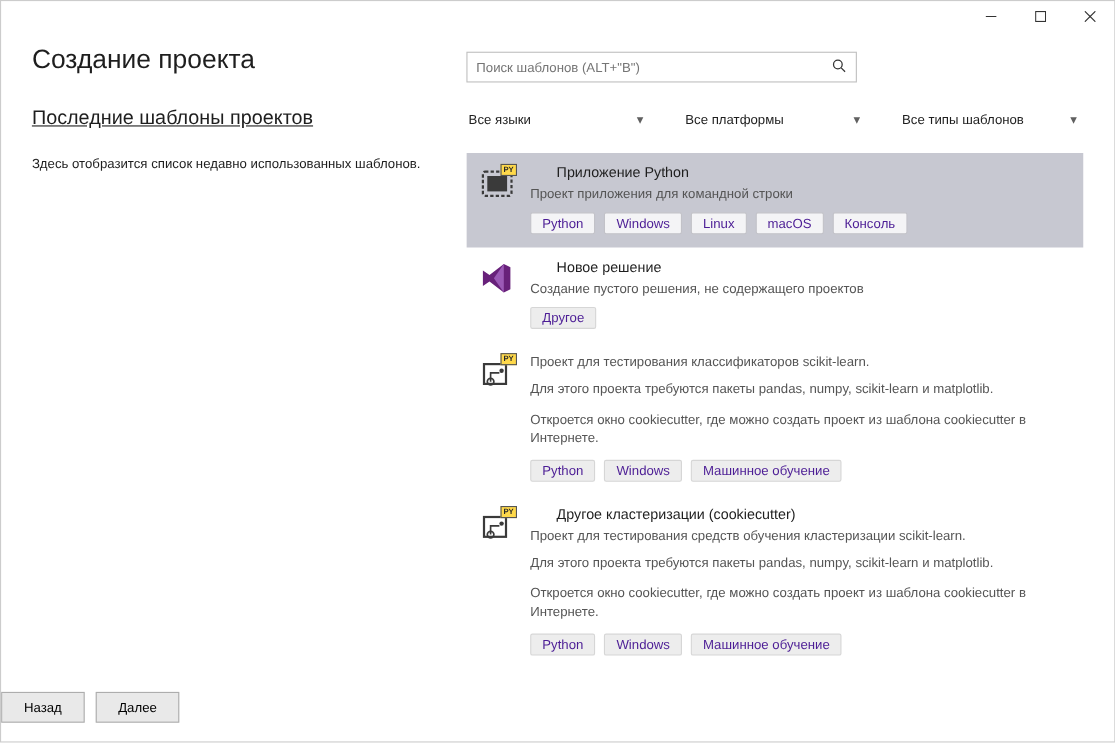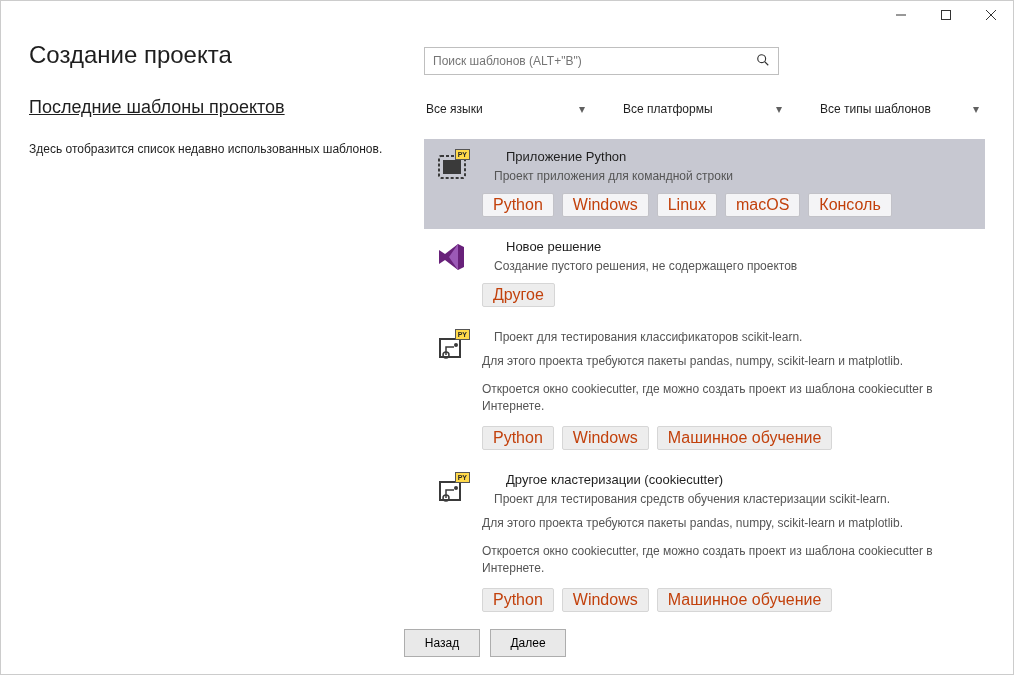--- a/index.html
+++ b/index.html
@@ -19,26 +19,26 @@
   .search-box .icon { width: 16px; height: 16px; color: #333; }
   .filters-row { display: flex; gap: 30px; margin-bottom: 18px; }
   .filter { flex: 1; height: 24px; display: flex; align-items: center; justify-content: space-between; padding: 0 6px 0 2px; color: #1e1e1e; cursor: default; }
   .filter .chev { color: #606060; }
   .templates { flex: 1; overflow-y: auto; }
   .tpl { display: flex; gap: 14px; padding: 10px 12px 12px 12px; border-bottom: 0; }
   .tpl.selected { background: #c7c8d1; }
   .tpl-icon { width: 32px; height: 32px; flex-shrink: 0; margin-top: 2px; display:flex; align-items:center; justify-content:center; }
   .tpl-body { flex: 1; }
   .tpl-title { font-size: 13px; color: #1e1e1e; margin-bottom: 4px; margin-left: 24px; }
-  .tpl-desc { font-size: 12px; color: #555; line-height: 1.4; margin-bottom: 8px; margin-left: 12px; }
+  .tpl-desc { font-size: 12px; color: #555; line-height: 1.4; margin-bottom: 8px; }
   .tpl-para { font-size: 12px; color: #555; line-height: 1.45; margin-bottom: 10px; }
   .tags { display: flex; flex-wrap: wrap; gap: 8px; }
-  .tag { background: #ededed; border: 1px solid #d6d6d6; border-radius: 2px; padding: 2px 10px; font-size: 16px; color: #c2410c; }
+  .tag { background: #ededed; border: 1px solid #d6d6d6; border-radius: 2px; padding: 2px 10px; font-size: 12px; color: #4c1d95; }
   .tpl.selected .tag { background: #f4f4f6; border-color: #c2c2c8; }
-  .footer { position: absolute; bottom: 0; left: 0; right: 16px; height: 62px; display: flex; justify-content: center; align-items: center; gap: 10px; padding-right: 28px; }
+  .footer { position: absolute; bottom: 0; left: 0; right: 16px; height: 62px; display: flex; justify-content: flex-start; align-items: center; gap: 10px; padding-right: 28px; }
   .btn { min-width: 76px; height: 28px; border: 1px solid #adadad; background: #e9e9e9; font-size: 12px; font-family: inherit; cursor: default; padding: 0 16px; }
   
   .py-badge { position: relative; width:32px; height:32px; }
   .py-badge .base { width:32px; height:32px; }
   .py-badge .py { position:absolute; top:-2px; right:-2px; background:#ffd94a; color:#262626; font-size:7px; font-weight:bold; padding:0 2px; border:1px solid #555; line-height:9px;}
 </style>
 </head>
 <body>
 
 <div class="titlebar">

